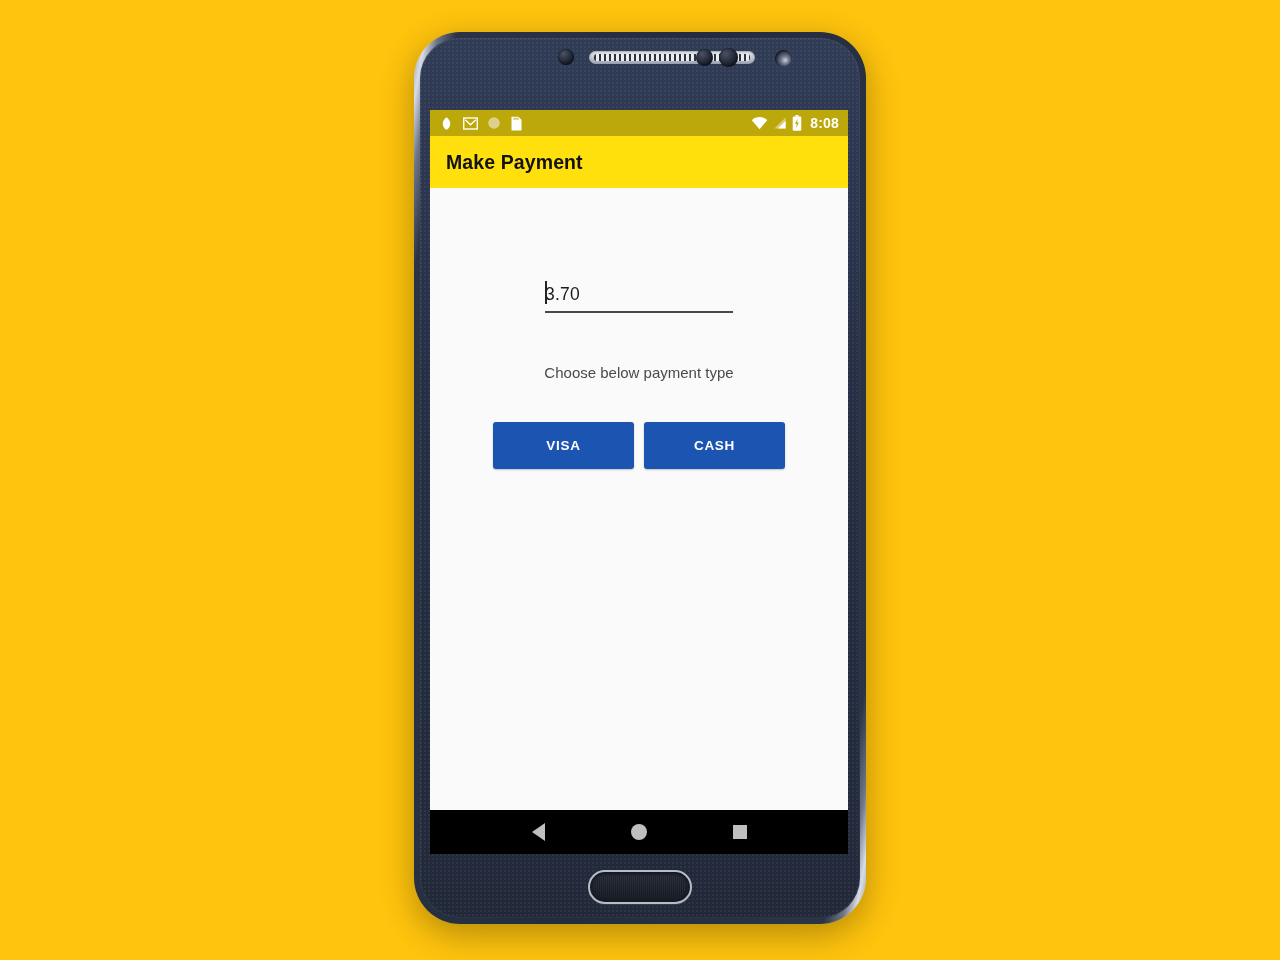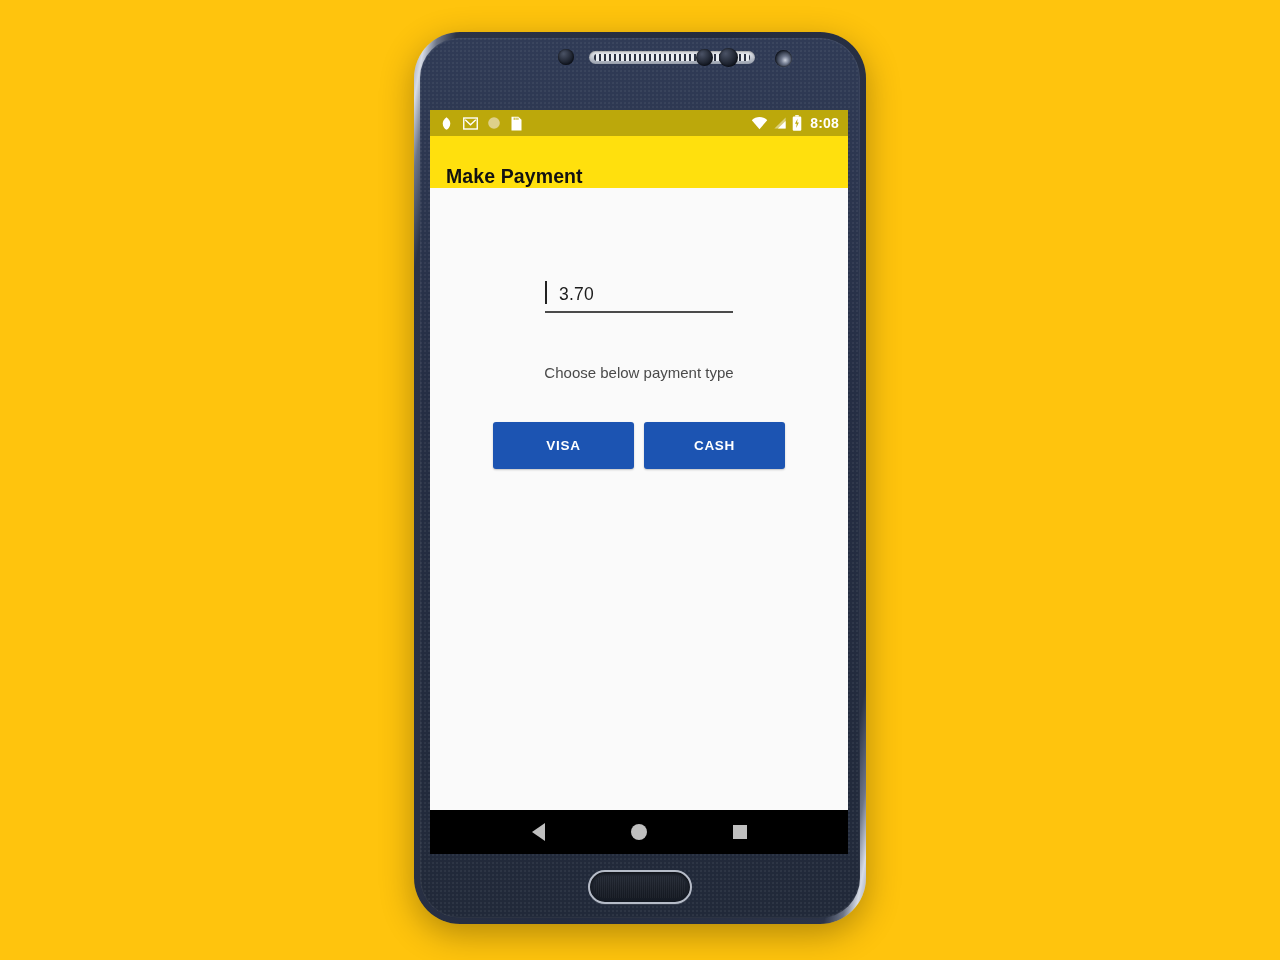--- a/index.html
+++ b/index.html
@@ -148,21 +148,21 @@
     letter-spacing: 0.2px;
     margin-left: 3px;
   }
   .sbicon { display: block; }
 
   
   #app-bar {
     height: 52px;
     background: #FFE00D;
     display: flex;
-    align-items: flex-end;
+    align-items: center;
     padding: 0 16px;
     box-sizing: border-box;
   }
   #app-bar-title {
     color: #121212;
     font-size: 19.5px;
     font-weight: bold;
     letter-spacing: 0.1px;
   }
 
@@ -189,21 +189,21 @@
     position: absolute;
     left: 0;
     top: 0;
     width: 2px;
     height: 23px;
     background: #222222;
   }
   #amount-value {
     font-size: 17.5px;
     color: #1b1b1b;
-    padding-left: 14px;
+    padding-left: 0;
     letter-spacing: 0.2px;
     line-height: 23px;
   }
   #amount-underline {
     margin-top: 4px;
     height: 2px;
     background: #4a4a4a;
   }
 
   #payment-prompt {

